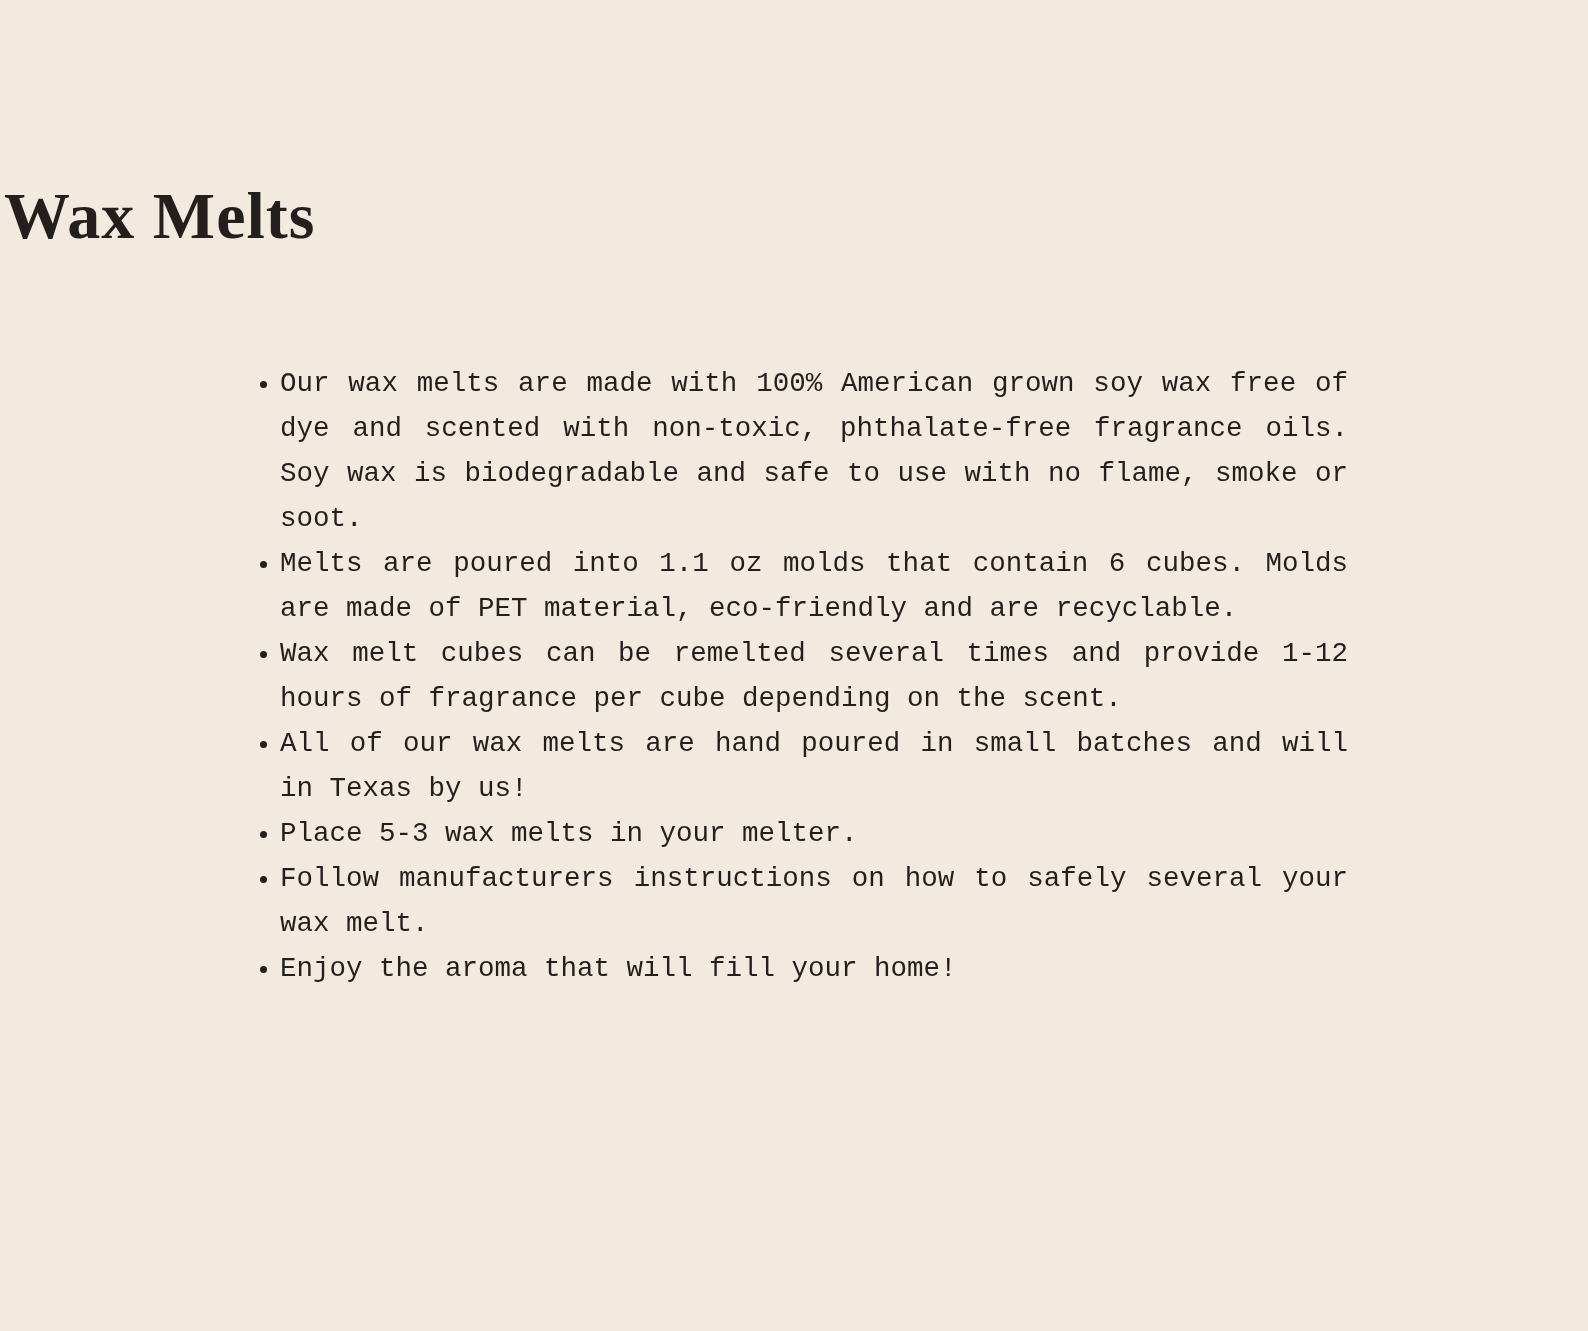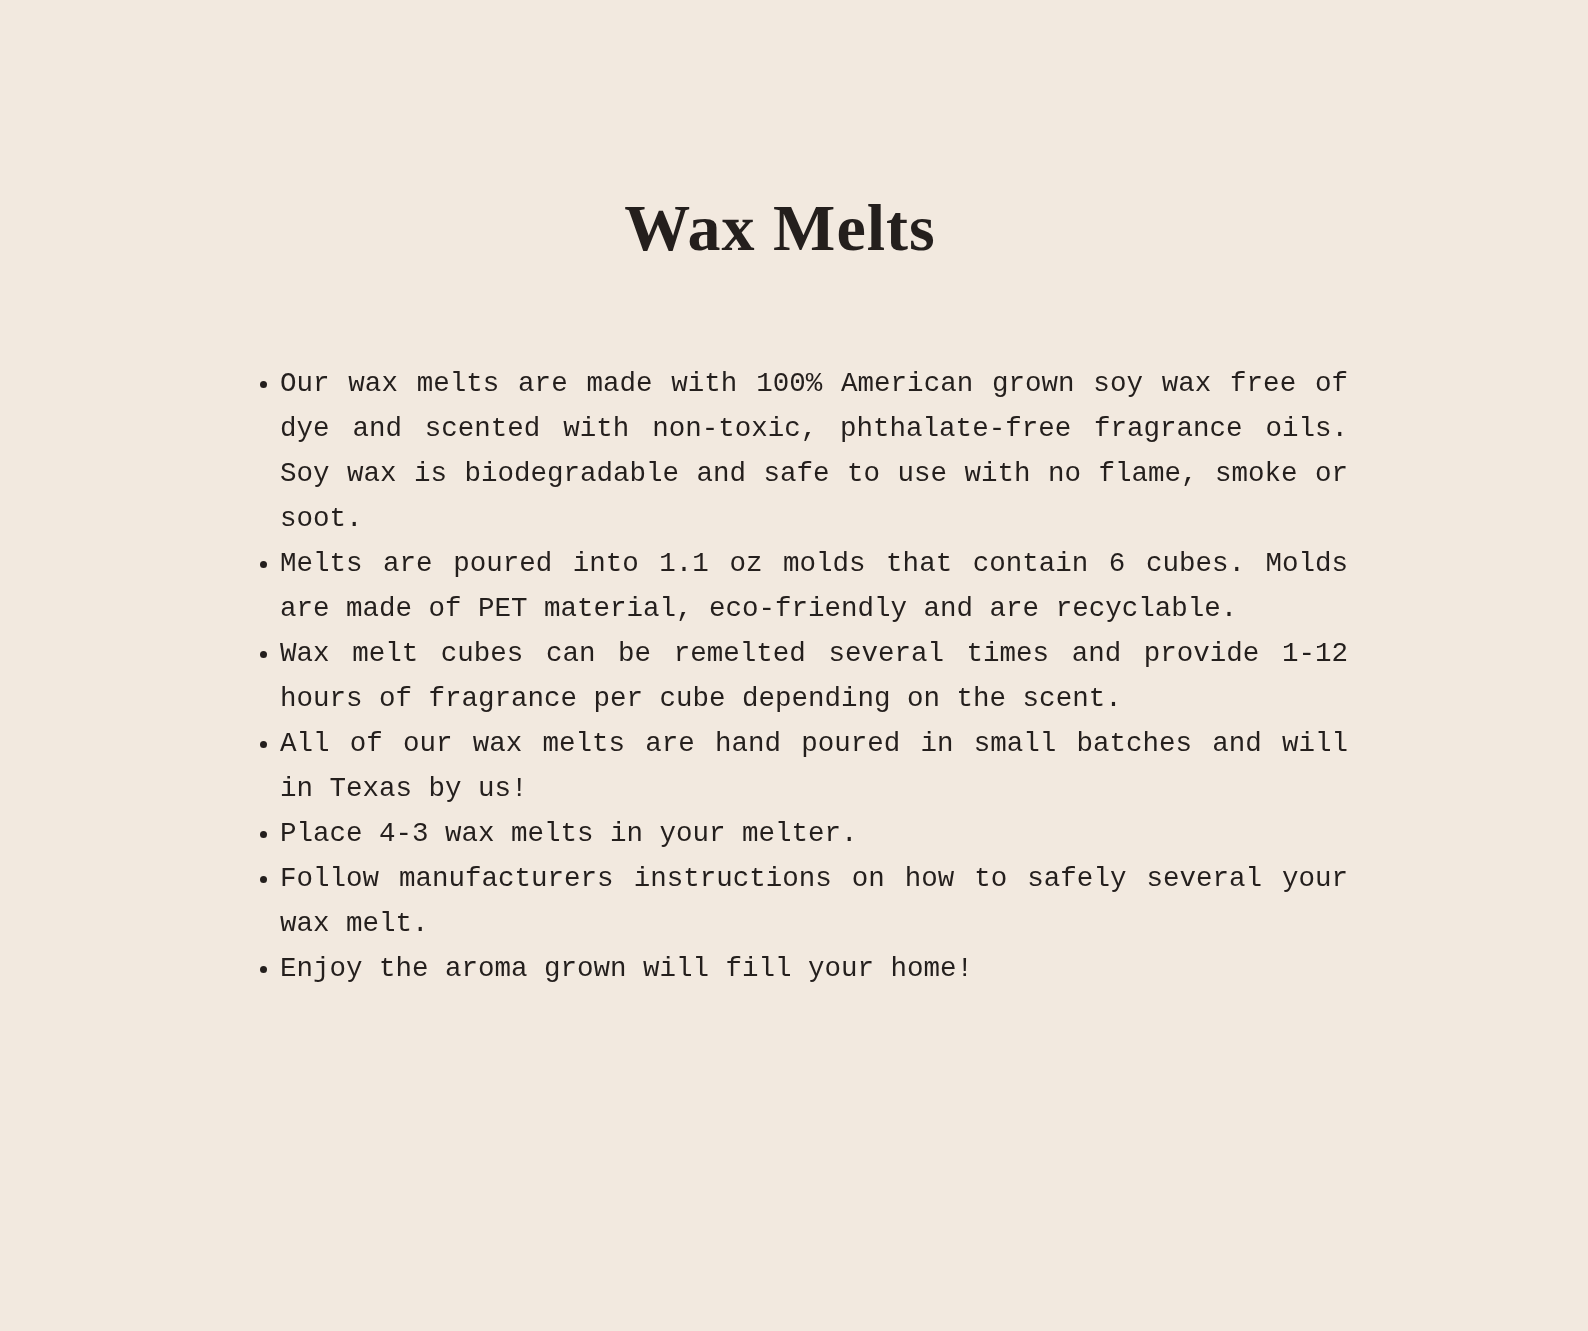--- a/index.html
+++ b/index.html
@@ -19,22 +19,21 @@
     width: 1588px;
     height: 1331px;
     background: var(--bg, #f2e9df);
     overflow: hidden;
   }
   .title {
     position: absolute;
     top: 172px;
     left: 0;
     right: 28px;
-    margin: 16px;
-    text-align: center;
+    margin: 4px;
     font-size: 66px;
     font-weight: 700;
     letter-spacing: 1px;
     line-height: 1.2;
     color: var(--fg, #241f1d);
   }
   .bullet-list {
     position: absolute;
     top: 361px;
     left: 254px;
@@ -60,17 +59,17 @@
 <body>
 
 <div class="page">
   <h1 class="title">Wax Melts</h1>
 
   <ul class="bullet-list">
     <li>Our wax melts are made with 100% American grown soy wax free of dye and scented with non-toxic, phthalate-free fragrance oils. Soy wax is biodegradable and safe to use with no flame, smoke or soot.</li>
     <li>Melts are poured into 1.1 oz molds that contain 6 cubes. Molds are made of PET material, eco-friendly and are recyclable.</li>
     <li>Wax melt cubes can be remelted several times and provide 1-12 hours of fragrance per cube depending on the scent.</li>
     <li>All of our wax melts are hand poured in small batches and will in Texas by us!</li>
-    <li>Place 4-3 wax melts in your melter.</li>
+    <li>Place 5-3 wax melts in your melter.</li>
     <li>Follow manufacturers instructions on how to safely several your wax melt.</li>
-    <li>Enjoy the aroma grown will fill your home!</li>
+    <li>Enjoy the aroma that will fill your home!</li>
   </ul>
 </div>
 
 </body></html>

